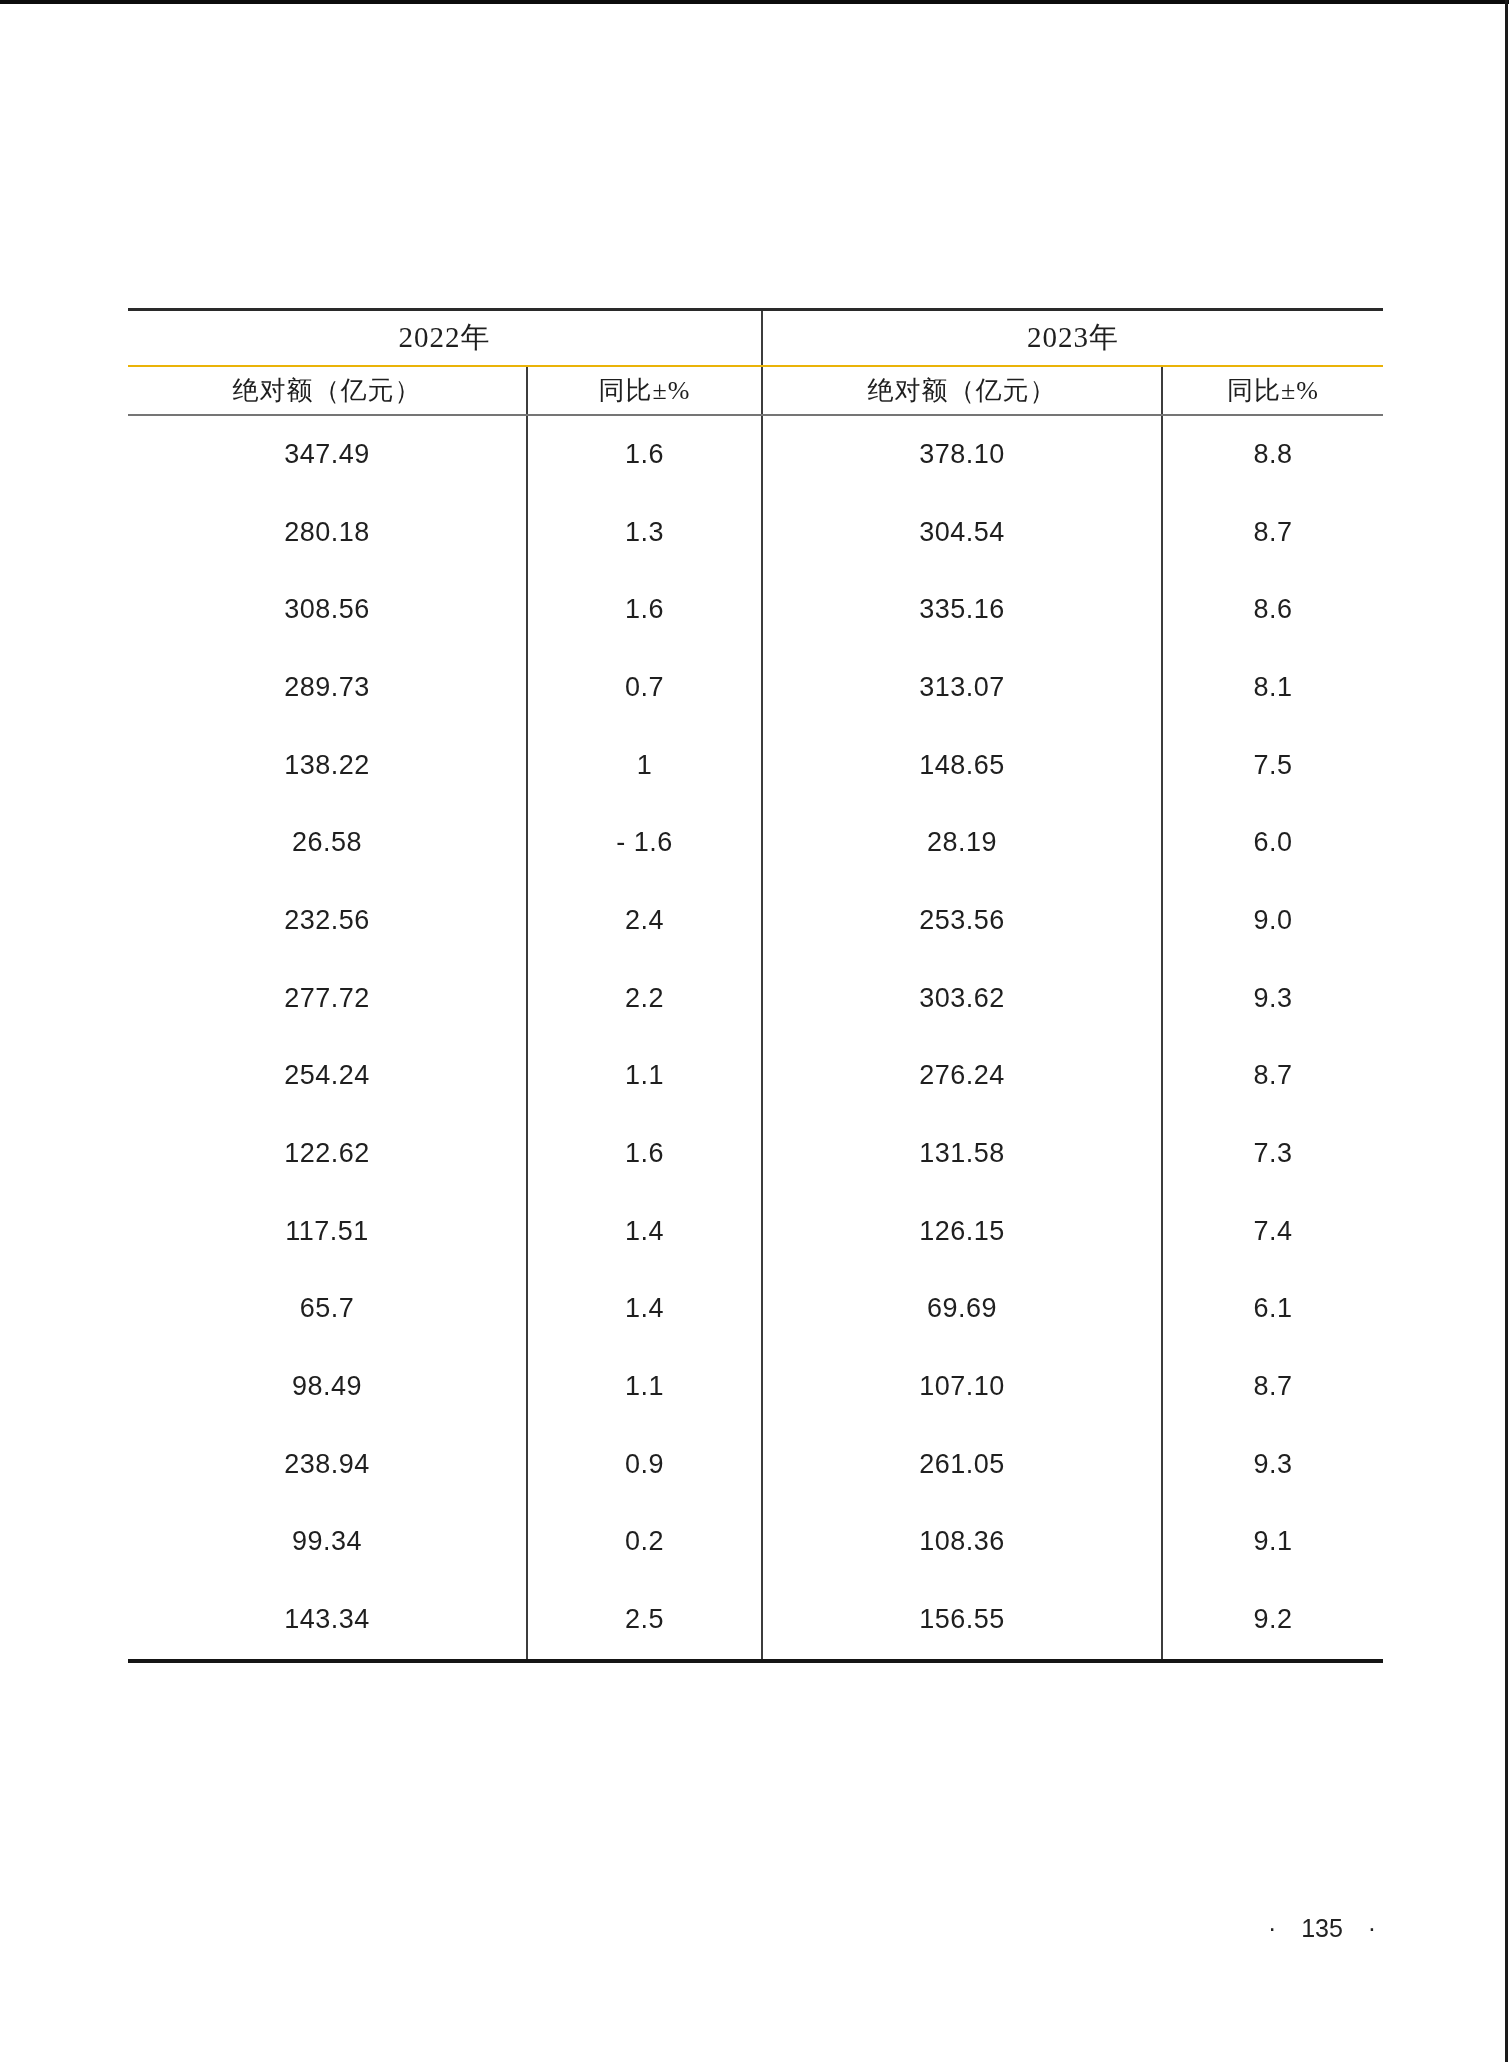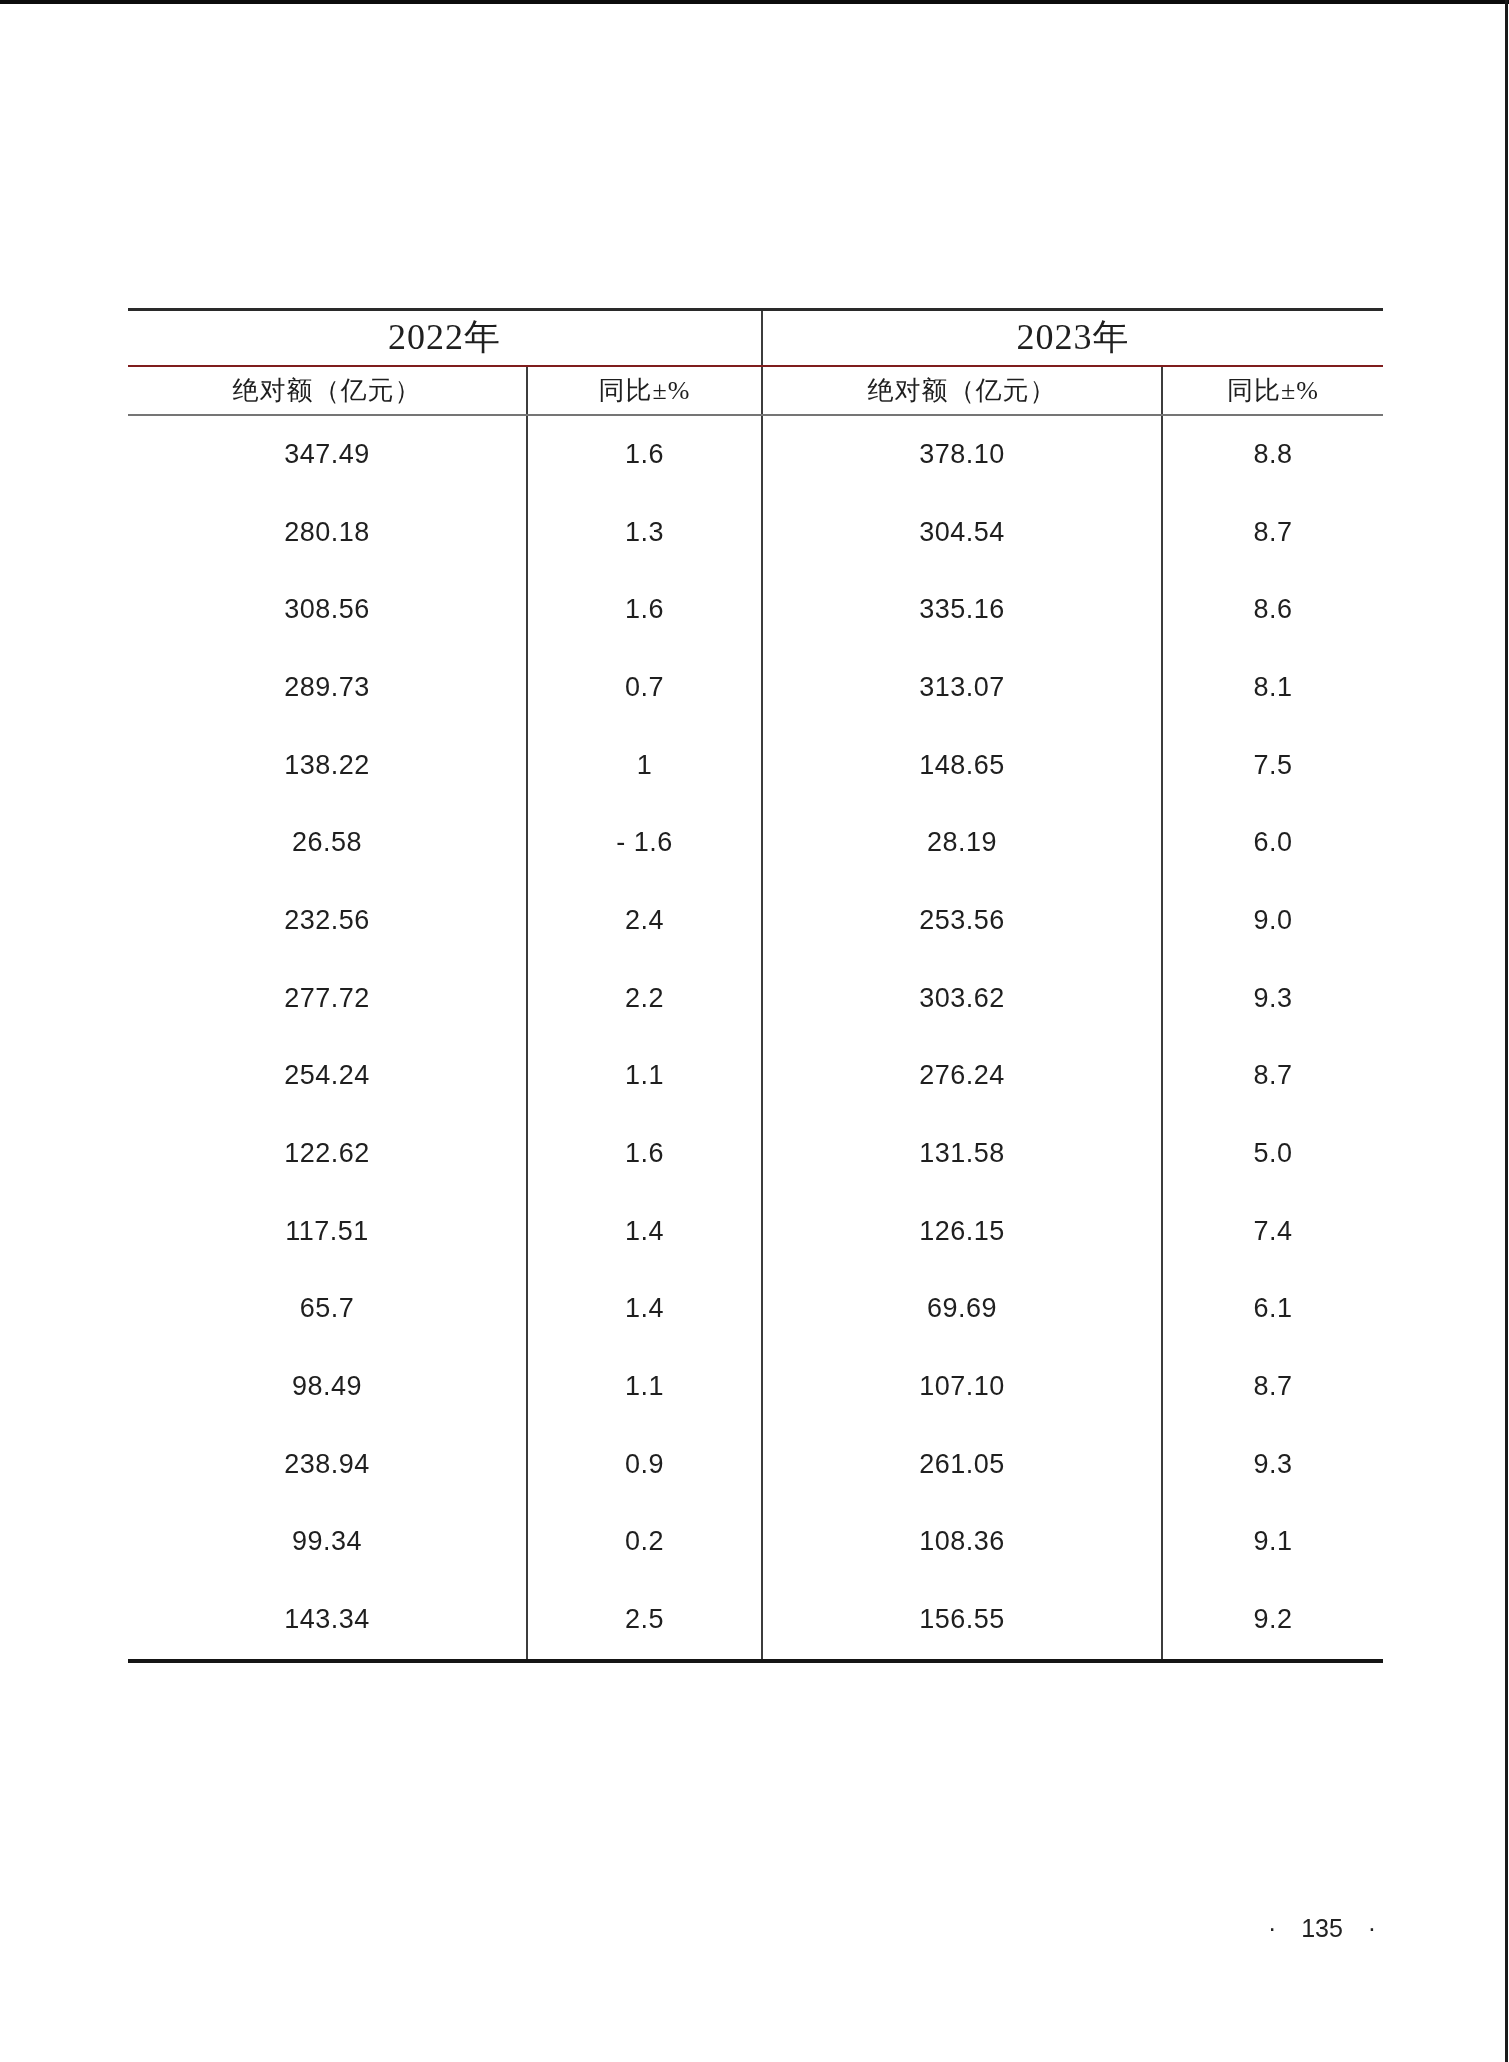--- a/index.html
+++ b/index.html
@@ -42,23 +42,23 @@
   }
   .data-table th, .data-table td {
     font-weight: normal;
     text-align: center;
     vertical-align: middle;
     padding: 0;
     color: #1f1f1f;
   }
   tr.year-row { height: 56px; }
   tr.year-row th {
-    border-bottom: 2px solid #7f1d1d;
+    border-bottom: 2px solid #eab308;
     font-family: "Liberation Serif", serif;
-    font-size: 36px;
+    font-size: 29px;
     letter-spacing: 1px;
   }
   tr.sub-row { height: 49px; }
   tr.sub-row th {
     border-bottom: 2px solid #757575;
     font-family: "Liberation Serif", serif;
     font-size: 26px;
     letter-spacing: 1px;
   }
   .divider-right { border-right: 2px solid #3c3c3c; }
@@ -165,21 +165,21 @@
         <tr>
     <td>254.24</td>
     <td>1.1</td>
     <td>276.24</td>
     <td>8.7</td>
   </tr>
         <tr>
     <td>122.62</td>
     <td>1.6</td>
     <td>131.58</td>
-    <td>5.0</td>
+    <td>7.3</td>
   </tr>
         <tr>
     <td>117.51</td>
     <td>1.4</td>
     <td>126.15</td>
     <td>7.4</td>
   </tr>
         <tr>
     <td>65.7</td>
     <td>1.4</td>

